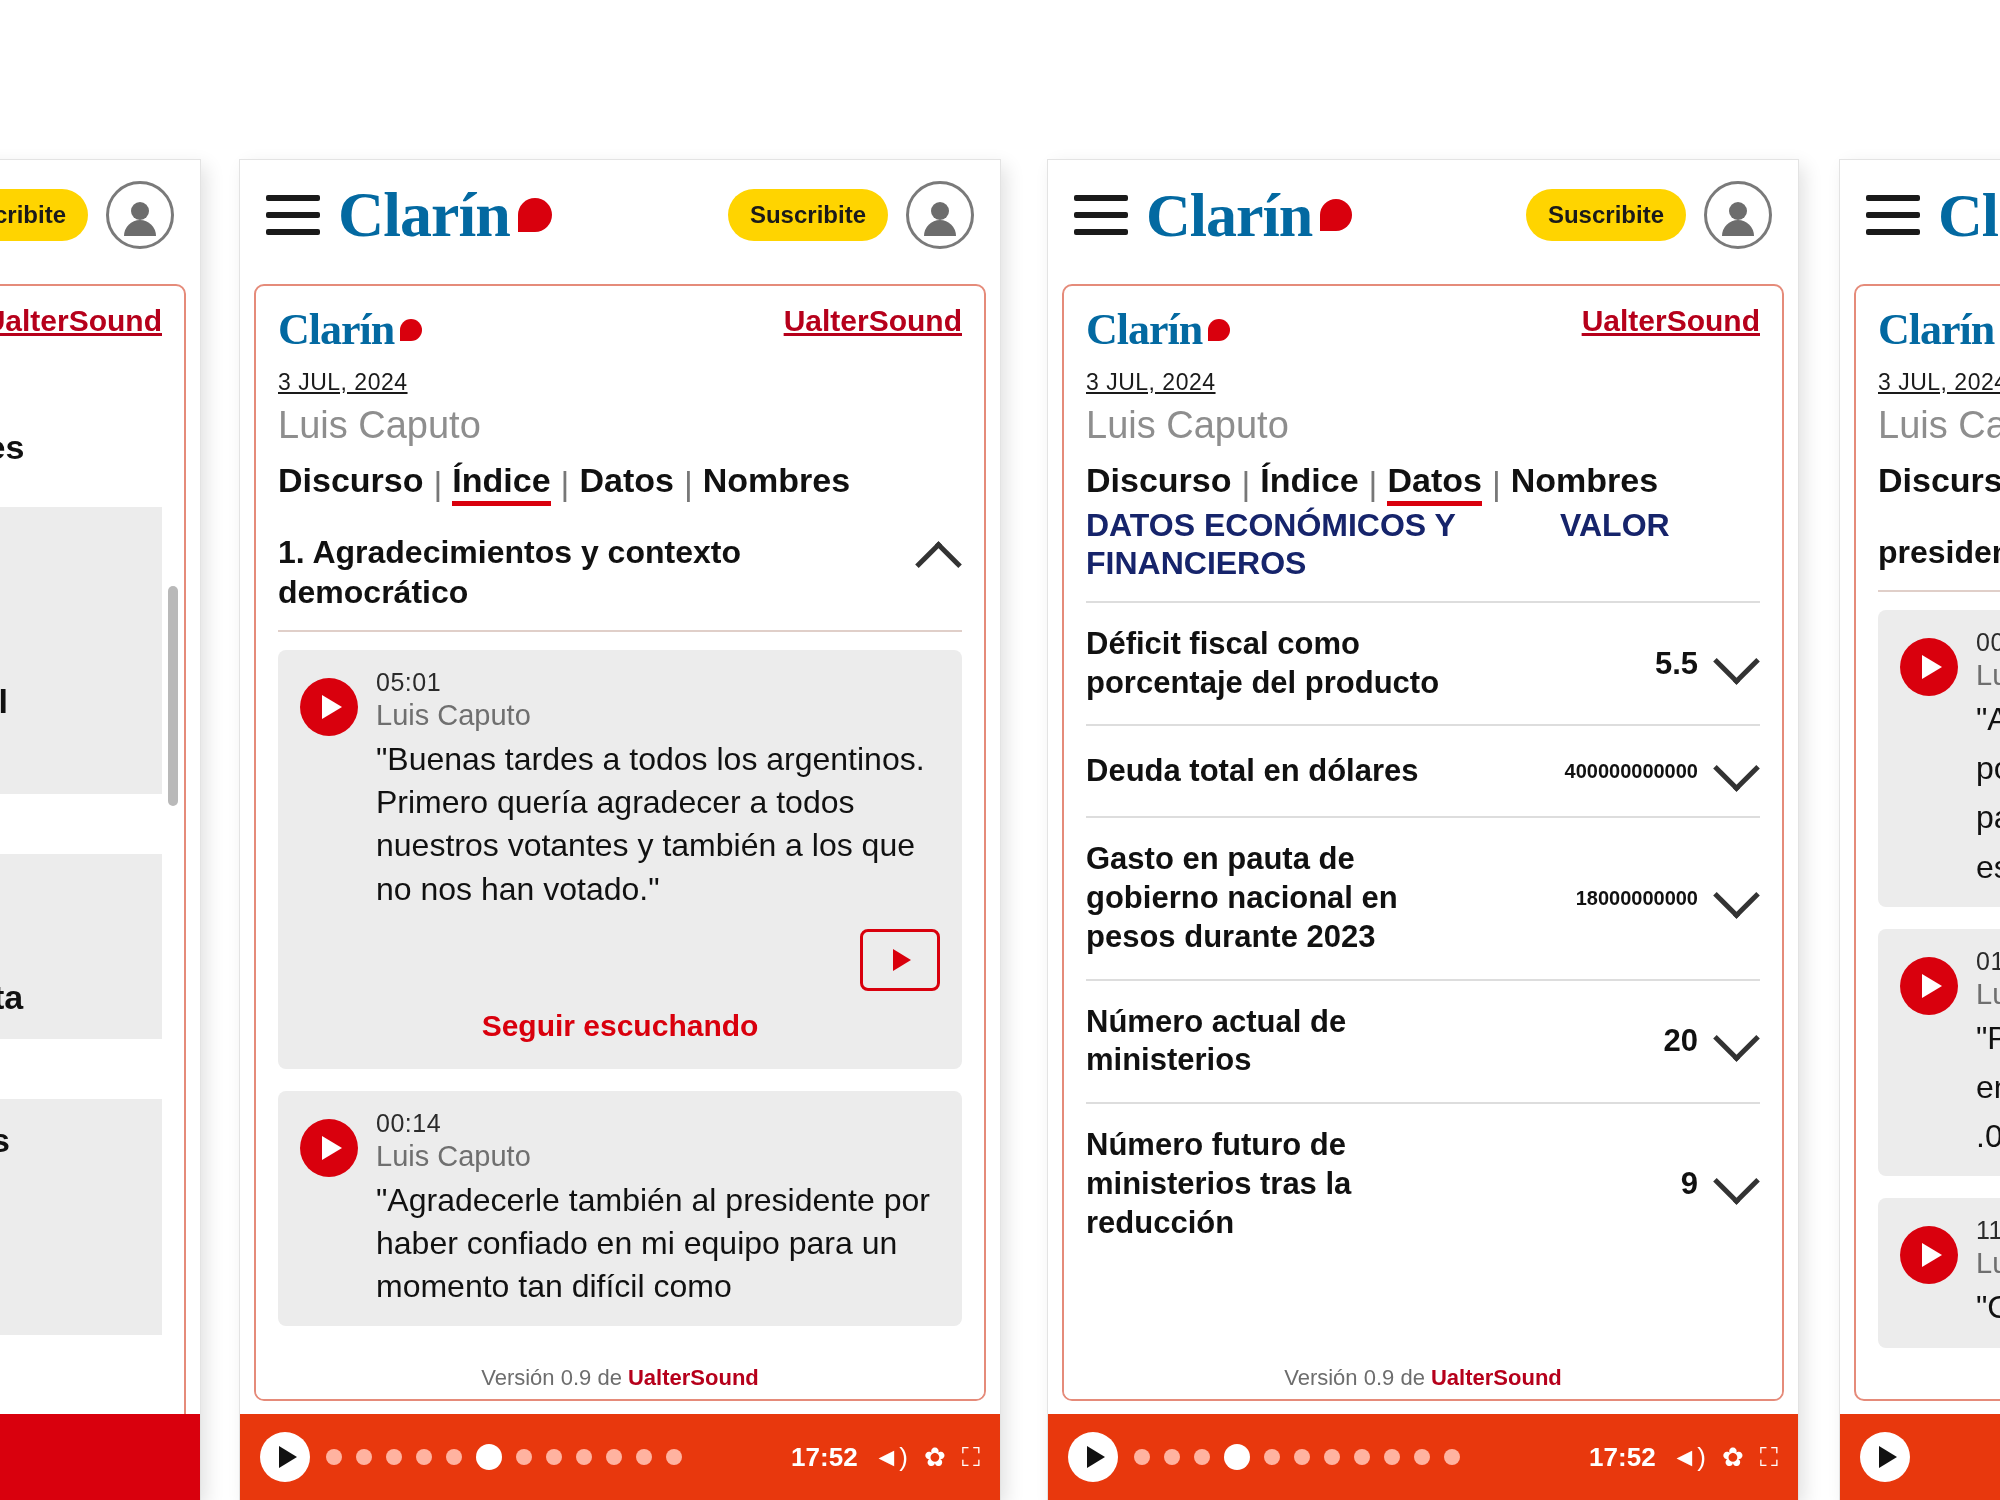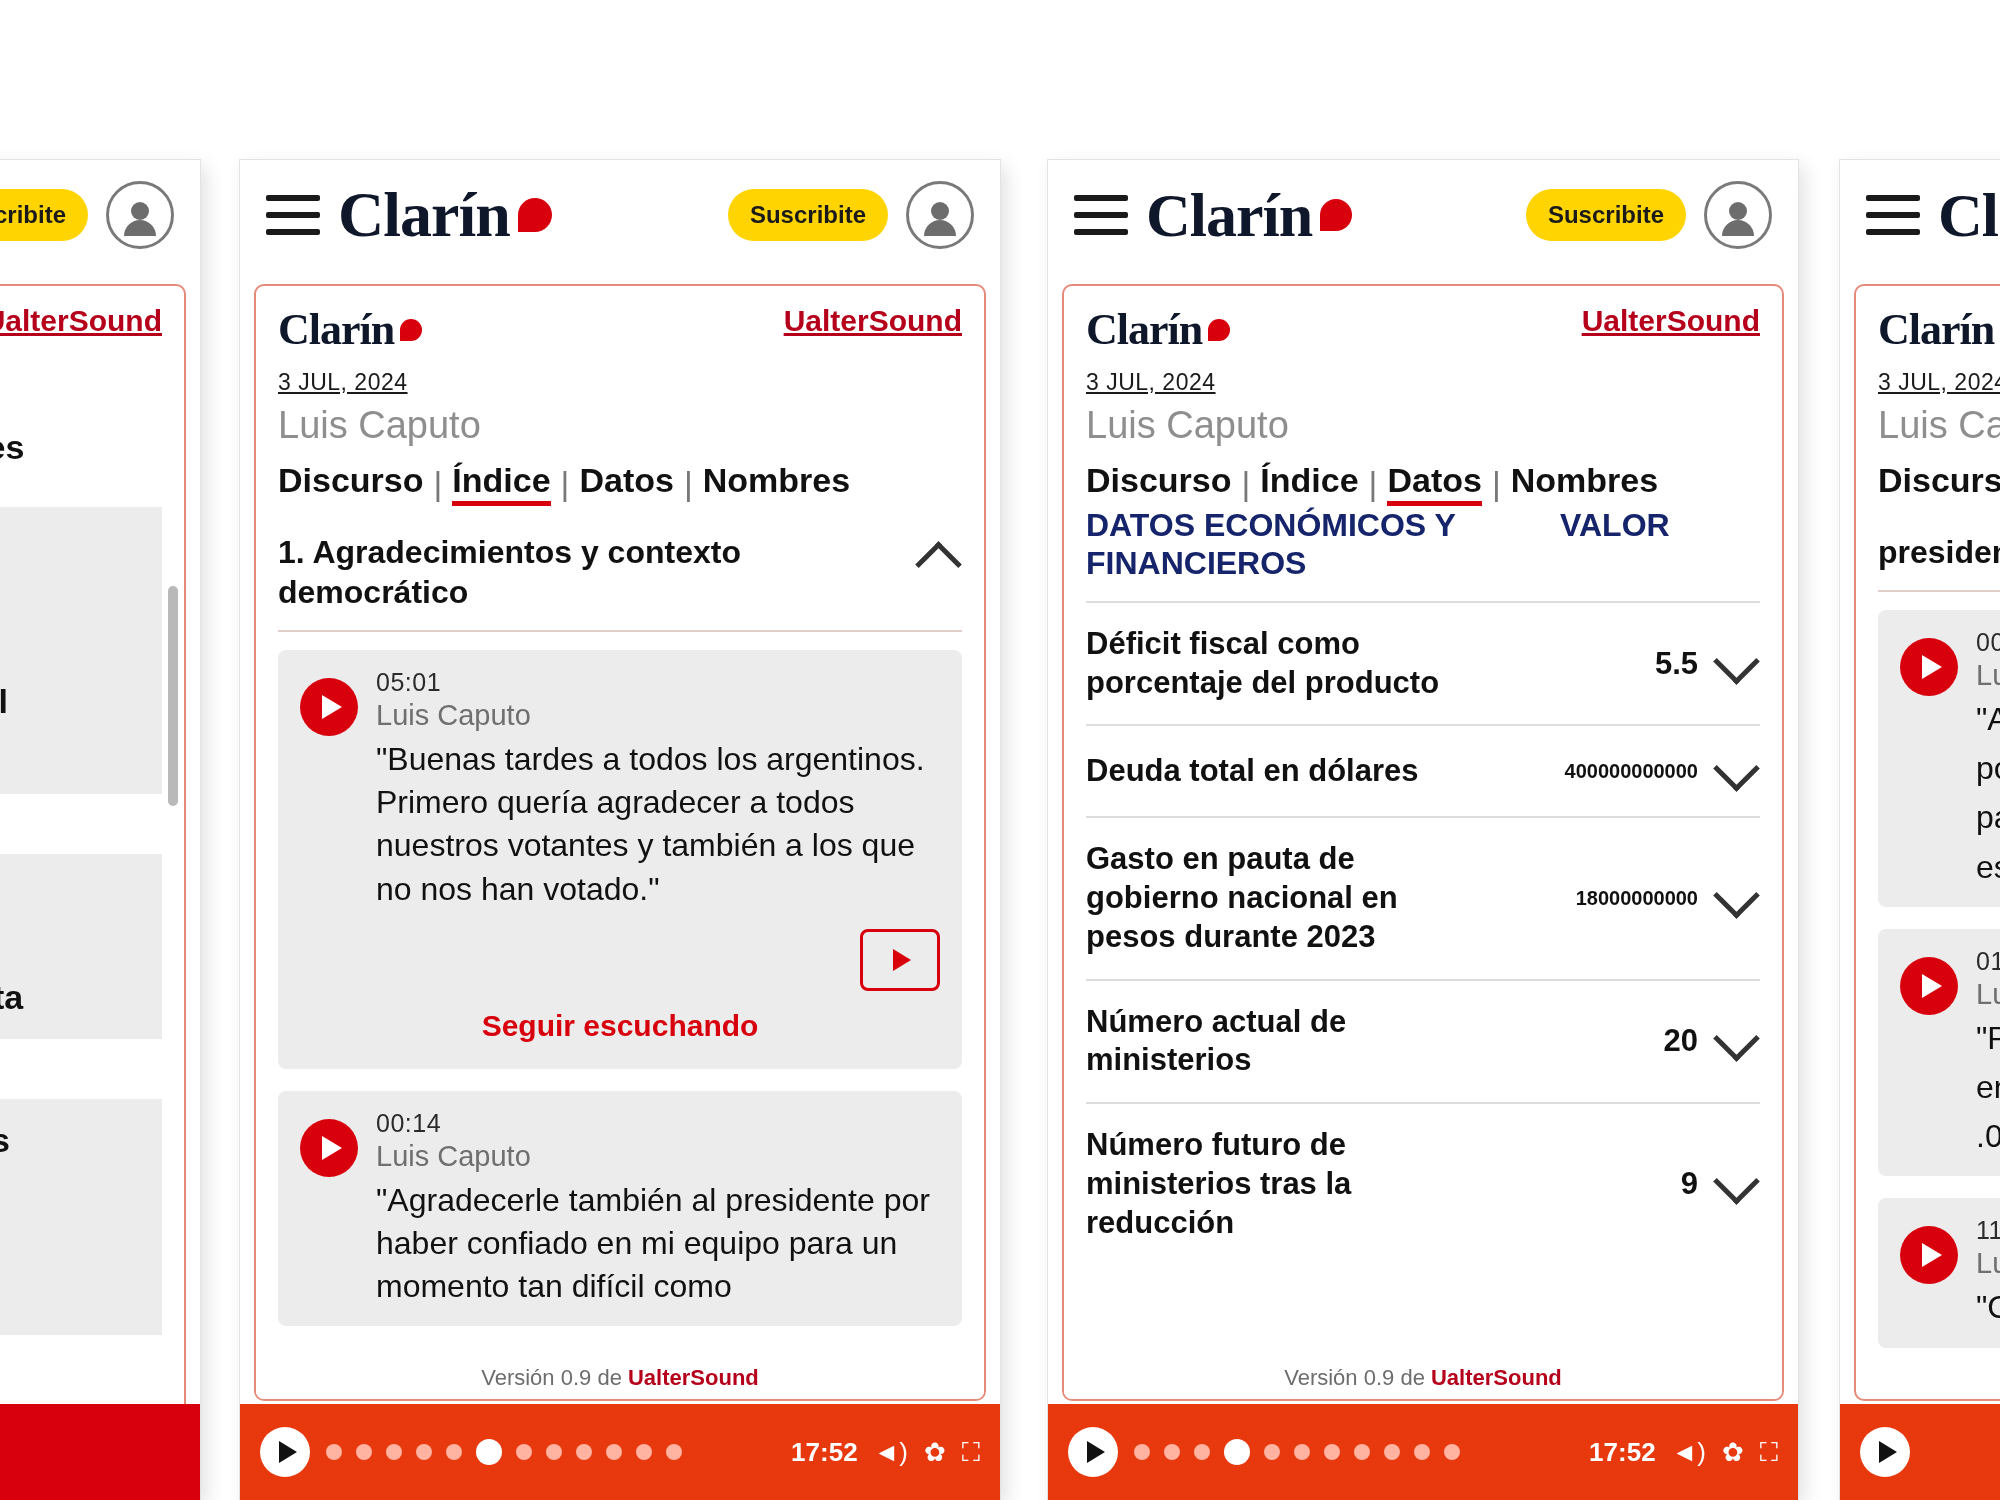--- a/index.html
+++ b/index.html
@@ -4,21 +4,21 @@
 <style>
   html,body{margin:0;padding:0;background:#ffffff;}
   body{width:2000px;height:1500px;overflow:hidden;font-family:"Liberation Sans",sans-serif;}
   .stage{position:relative;width:2000px;height:1500px;background:#fff;}
 
   
   .phone{position:absolute;top:160px;background:#ffffff;box-shadow:0 0 0 1px #e3e3e3, 6px 6px 18px rgba(0,0,0,.12);overflow:hidden;}
   .phone .topbar{display:flex;align-items:center;height:110px;padding:0 26px;background:#fff;gap:18px;}
   .burger{width:54px;height:40px;display:flex;flex-direction:column;justify-content:space-between;flex:none;}
   .burger i{display:block;height:6px;background:#1a1a1a;border-radius:2px;}
-  .brand{font-family:"Liberation Serif",serif;font-weight:bold;color:#0f172a;letter-spacing:-1px;display:flex;align-items:center;}
+  .brand{font-family:"Liberation Serif",serif;font-weight:bold;color:#0369a1;letter-spacing:-1px;display:flex;align-items:center;}
   .brand .mark{display:inline-block;margin-left:6px;position:relative;}
   .subscribe{background:#ffd400;color:#1a1a1a;font-weight:bold;border-radius:30px;padding:12px 22px;font-size:24px;white-space:nowrap;border:none;}
   .avatar{width:62px;height:62px;border-radius:50%;border:3px solid #7a7a7a;display:flex;align-items:center;justify-content:center;flex:none;background:#fff;}
   .avatar .head{width:18px;height:18px;border-radius:50%;background:#6d6d6d;position:relative;top:-4px;}
   .avatar .body{width:32px;height:16px;border-radius:16px 16px 0 0;background:#6d6d6d;position:absolute;margin-top:26px;}
 
   
   .card{margin:14px;border:2px solid #e58b7a;border-radius:10px;background:#fff;padding:18px 22px 0 22px;position:relative;overflow:hidden;}
   .card-head{display:flex;align-items:flex-start;justify-content:space-between;}
   .ualter{color:#b6001b;font-weight:bold;text-decoration:underline;font-size:30px;white-space:nowrap;}
@@ -50,21 +50,21 @@
   .tbl-head{display:flex;justify-content:space-between;align-items:flex-start;color:#16246b;font-weight:bold;font-size:32px;gap:20px;line-height:1.2;}
   .tbl-row{display:flex;align-items:center;justify-content:flex-end;gap:16px;border-top:2px solid #ddd;padding:22px 0;}
   .tbl-label{font-size:31px;color:#111;font-weight:bold;line-height:1.25;flex:1;}
   .tbl-val{font-size:31px;color:#111;font-weight:bold;text-align:right;min-width:240px;}
   .tbl-val.small{font-size:20px;}
 
   .version{position:absolute;left:0;right:0;bottom:0;text-align:center;font-size:22px;color:#6d6d6d;background:#fff;padding:6px 0 8px 0;}
   .version b{color:#b6001b;}
 
   
-  .player{position:absolute;left:0;right:0;bottom:0;height:96px;background:#e8380d;display:flex;align-items:center;padding:0 20px;gap:16px;}
+  .player{position:absolute;left:0;right:0;bottom:0;height:86px;background:#e8380d;display:flex;align-items:center;padding:0 20px;gap:16px;}
   .player .pp{width:50px;height:50px;border-radius:50%;background:#fff;display:flex;align-items:center;justify-content:center;flex:none;}
   .player .pp:after{content:"";border-left:18px solid #111;border-top:11px solid transparent;border-bottom:11px solid transparent;margin-left:5px;}
   .dots{flex:1;display:flex;align-items:center;gap:14px;}
   .dots i{width:16px;height:16px;border-radius:50%;background:#ffb3a0;display:block;}
   .dots i.big{width:26px;height:26px;background:#fff;}
   .ptime{color:#fff;font-weight:bold;font-size:26px;}
   .picon{color:#fff;font-size:26px;}
 
   
   #p1{left:-180px;width:380px;height:1340px;}

